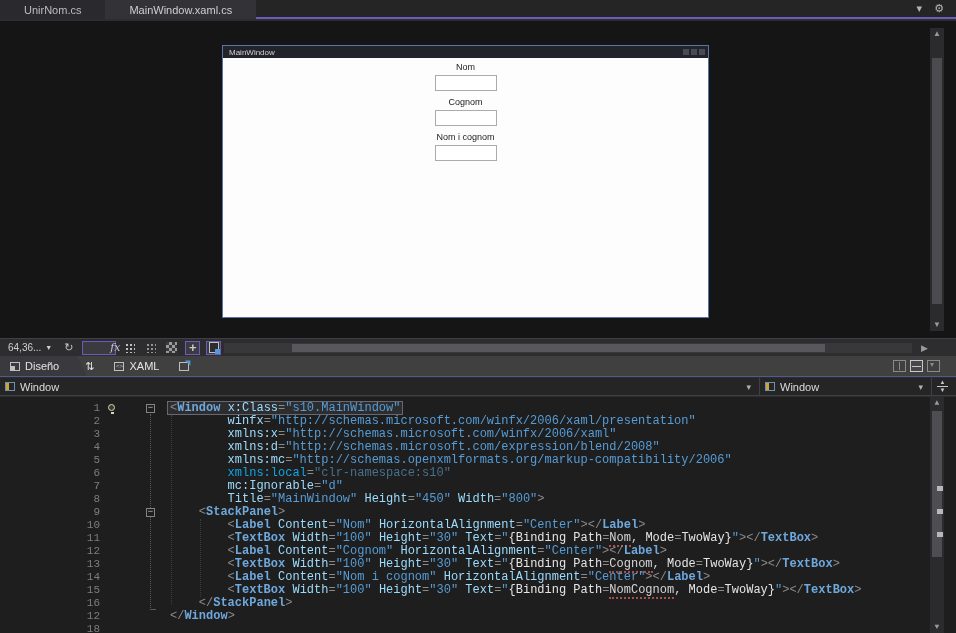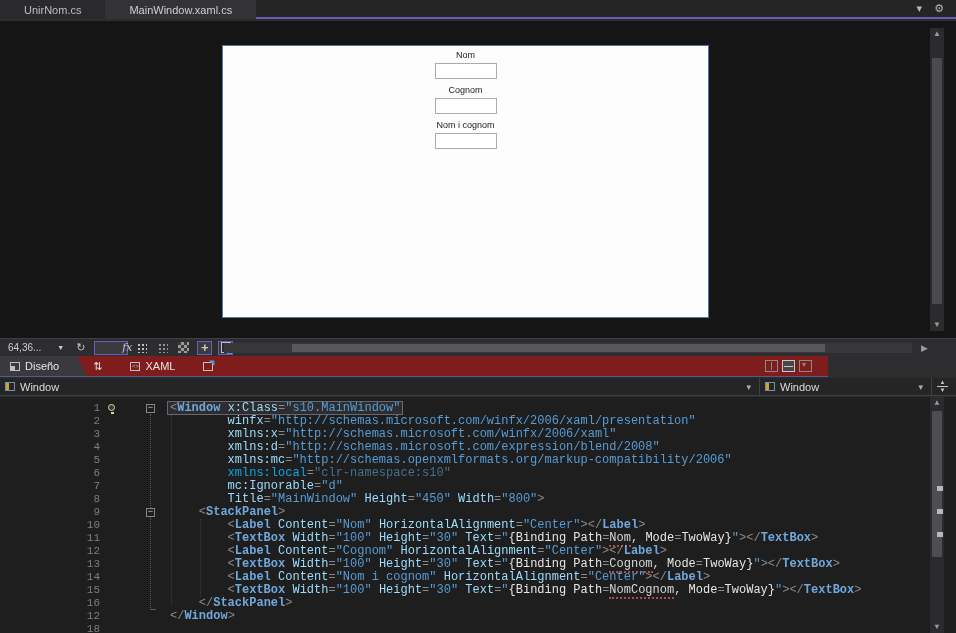--- a/index.html
+++ b/index.html
@@ -43,21 +43,21 @@
   .vsb { position:absolute; left:930px; top:7px; width:14px; height:303px;
          background:#2b2b2e; }
   .vsb .arr { position:absolute; left:0; width:14px; height:12px; font-size:8px;
               color:#9a9a9a; text-align:center; line-height:12px; }
   .vsb .thumb { position:absolute; left:2px; width:10px; background:#4a4a4f; }
 
   
   #dtoolbar { position:absolute; left:0; top:338px; width:956px; height:18px;
               background:#2d2d30; border-top:1px solid #3f3f46; display:flex;
               align-items:center; padding-left:5px; gap:6px; font-size:10px; }
-  .zoom-combo { display:flex; align-items:center; gap:16px; color:#cfcfcf;
+  .zoom-combo { display:flex; align-items:center; gap:4px; color:#cfcfcf;
                 padding:1px 3px; }
   .tbico { width:15px; height:14px; display:flex; align-items:center;
            justify-content:center; color:#c8c8c8; font-size:11px; }
   .tbico.boxed { border:1px solid #6a5cb8; background:#3a3a40; }
   .fx { font-family:"DejaVu Serif", serif; font-style:italic; font-size:11px;padding-left:32px; }
   .dots { width:11px; height:11px;
           background-image:radial-gradient(#c0c0c0 1px, transparent 1.2px);
           background-size:4px 4px; background-position:1px 1px; }
   .checker { width:11px; height:11px;
           background:conic-gradient(#9a9a9a 25%, #3a3a3a 0 50%, #9a9a9a 0 75%, #3a3a3a 0);
@@ -68,23 +68,23 @@
   .snapdoc::after { content:''; position:absolute; right:-2px; bottom:-2px;
              width:5px; height:5px; background:#4f9cd8; }
   .scroll-arrow { color:#9a9a9a; font-size:9px; }
   #htrack { position:absolute; left:224px; top:4px; height:10px; width:688px;
             background:#38383b; }
   #hthumb { position:absolute; left:68px; top:1px; height:8px; width:533px;
             background:#58585c; }
   #harrow-r { position:absolute; right:28px; top:4px; }
 
   
-  #splitbar { position:absolute; left:0; top:356px; width:828px; height:21px;
-              background:#7f1d1d; display:flex; align-items:center;
-              border-bottom:1px solid #4d5b8f; font-size:11px;gap:8px; }
+  #splitbar { position:absolute; left:0; top:356px; width:956px; height:21px;
+              background:#404040; display:flex; align-items:center;
+              border-bottom:1px solid #4d5b8f; font-size:11px; }
   .viewtab { display:flex; align-items:center; gap:5px; height:100%;
              padding:0 10px; position:relative; color:#e4e4e4; }
   .viewtab.design { background:#3a3a3e; padding-right:16px; }
   .viewtab.design::after { content:''; position:absolute; right:-7px; top:0;
              width:14px; height:100%; background:#3a3a3e; transform:skewX(25deg); }
   .winglyph { position:relative; width:10px; height:9px; border:1px solid #bfbfbf; }
   .winglyph::after { content:''; position:absolute; left:0; bottom:0; width:4px;
              height:4px; background:#bfbfbf; }
   .xamlglyph { width:10px; height:9px; border:1px solid #bfbfbf; font-size:6px;
              line-height:7px; text-align:center; color:#bfbfbf; }
@@ -175,20 +175,28 @@
       <span>MainWindow.xaml.cs</span>
     </div>
     <div id="tabbar-right">
       <span>▾</span>
       <span>⚙</span>
     </div>
   </div>
 
   <div id="design">
     <div id="preview">
+      <div id="ptitle">
+        <span id="ptitle-text">MainWindow</span>
+        <span class="pbtns">
+          <span class="pbtn"></span>
+          <span class="pbtn"></span>
+          <span class="pbtn"></span>
+        </span>
+      </div>
       <div id="pbody">
           <div class="pv-label">Nom</div>
           <input class="pv-input" style="">
           <div class="pv-label">Cognom</div>
           <input class="pv-input" style="">
           <div class="pv-label">Nom i cognom</div>
           <input class="pv-input" style="">
         </div>
     </div>
     <div class="vsb">

